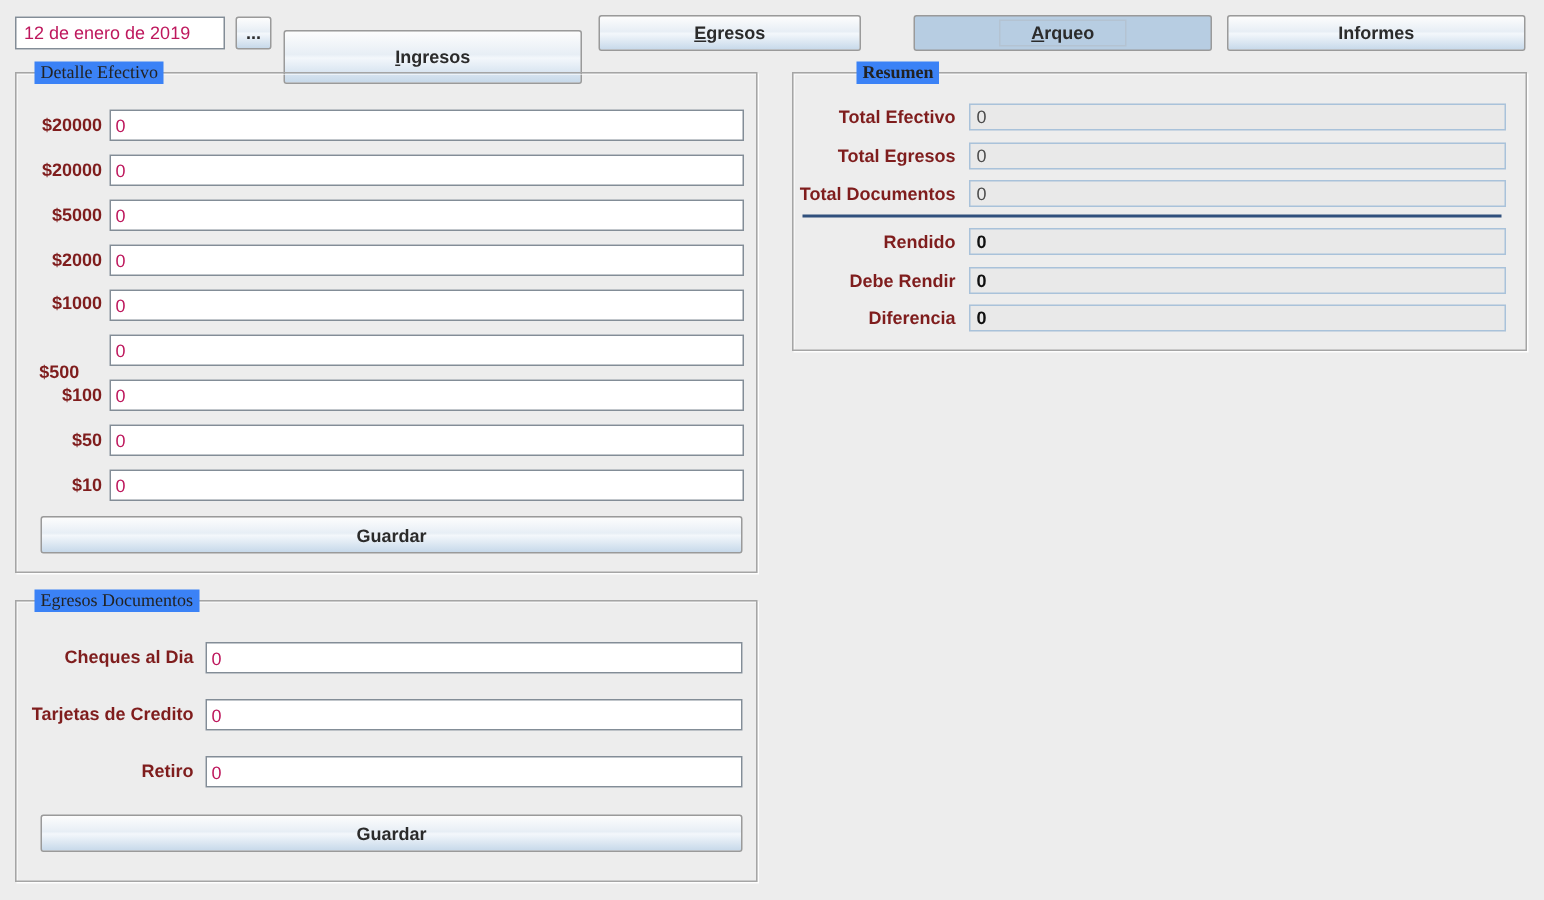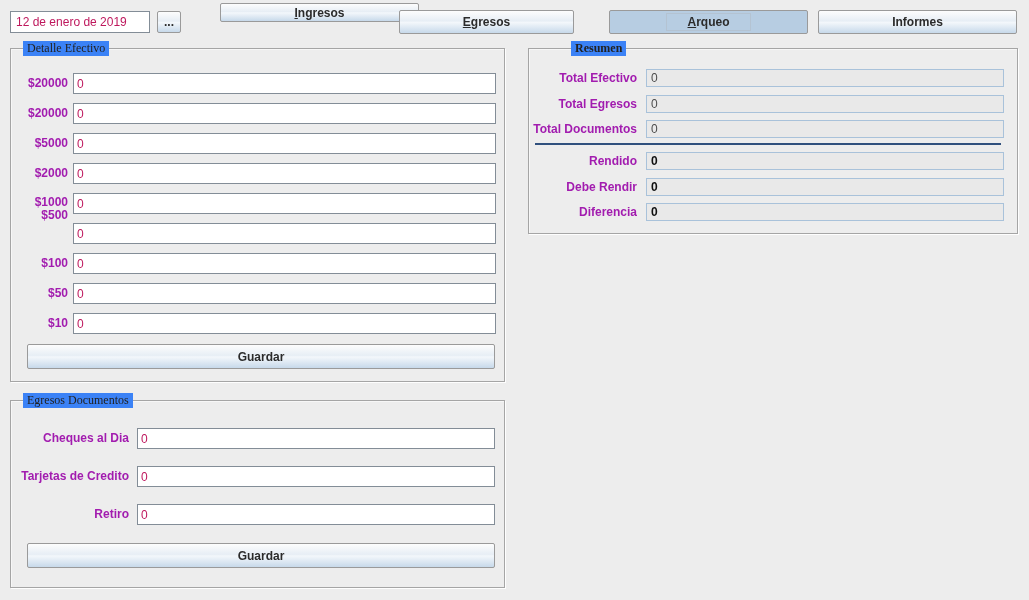--- a/index.html
+++ b/index.html
@@ -31,40 +31,40 @@
     padding:0 4px; line-height:15px; white-space:nowrap;font-family:Liberation Serif, serif;
   }
   .panel-title.bold { font-weight:bold;margin-left:30px; }
   
   .field {
     position:absolute; box-sizing:border-box;
     border:1px solid #838d97; background:#ffffff;
     font-family:inherit; font-size:12px; color:#be185d;
     padding:0 2px 0 3px; margin:0; outline:none;
   }
-  .lbl { position:absolute; font-weight:bold; text-align:right; white-space:nowrap; color:#a21caf; }
+  .lbl { position:absolute; font-weight:bold; text-align:right; white-space:nowrap; color:#7f1d1d; }
   .ro-field {
     position:absolute; box-sizing:border-box;
     border:1px solid #a9c2da; background:#e9e9e9;
     color:#4c4c4c; padding:1px 0 0 4px; overflow:hidden;
   }
   .ro-field.bold { font-weight:bold; color:#101010; }
   .separator { position:absolute; height:2px; background:#30507d; }
   .date-input { padding-left:5px; }
 </style>
 </head>
 <body>
 
 <div>
   <input class="field date-input" style="left: 10px; top: 11px; width: 140px; height: 22px;" value="12 de enero de 2019">
   <button class="btn" style="left:157px; top:11px; width:24px; height:22px;">
     <span>...</span>
   </button>
 
-  <button class="btn" style="left:189px; top:3px; width:199px; height:19px;margin-left:31px;">
+  <button class="btn" style="left:189px; top:20px; width:199px; height:36px;">
     <span><u>I</u>ngresos</span>
   </button>
   <button class="btn" style="left:399px; top:10px; width:175px; height:24px;">
     <span><u>E</u>gresos</span>
   </button>
   <button class="btn selected" style="left:609px; top:10px; width:199px; height:24px;">
     <span class="focus-box"><u>A</u>rqueo</span>
   </button>
   <button class="btn" style="left:818px; top:10px; width:199px; height:24px;">
     <span>Informes</span>
@@ -82,21 +82,21 @@
 
   <span class="lbl" style="left:0; top:87px; width:57px;">$5000</span>
   <input class="field" style="left: 62px; top: 84px; width: 423px; height: 21px;" value="0">
 
   <span class="lbl" style="left:0; top:117px; width:57px;">$2000</span>
   <input class="field" style="left: 62px; top: 114px; width: 423px; height: 21px;" value="0">
 
   <span class="lbl" style="left:0; top:146px; width:57px;">$1000</span>
   <input class="field" style="left: 62px; top: 144px; width: 423px; height: 21px;" value="0">
 
-  <span class="lbl" style="left:0; top:159px; width:57px;">$500</span>
+  <span class="lbl" style="left:0; top:192px; width:57px;text-align:center;">$500</span>
   <input class="field" style="left: 62px; top: 174px; width: 423px; height: 21px;" value="0">
 
   <span class="lbl" style="left:0; top:207px; width:57px;">$100</span>
   <input class="field" style="left: 62px; top: 204px; width: 423px; height: 21px;" value="0">
 
   <span class="lbl" style="left:0; top:237px; width:57px;">$50</span>
   <input class="field" style="left: 62px; top: 234px; width: 423px; height: 21px;" value="0">
 
   <span class="lbl" style="left:0; top:267px; width:57px;">$10</span>
   <input class="field" style="left: 62px; top: 264px; width: 423px; height: 21px;" value="0">

